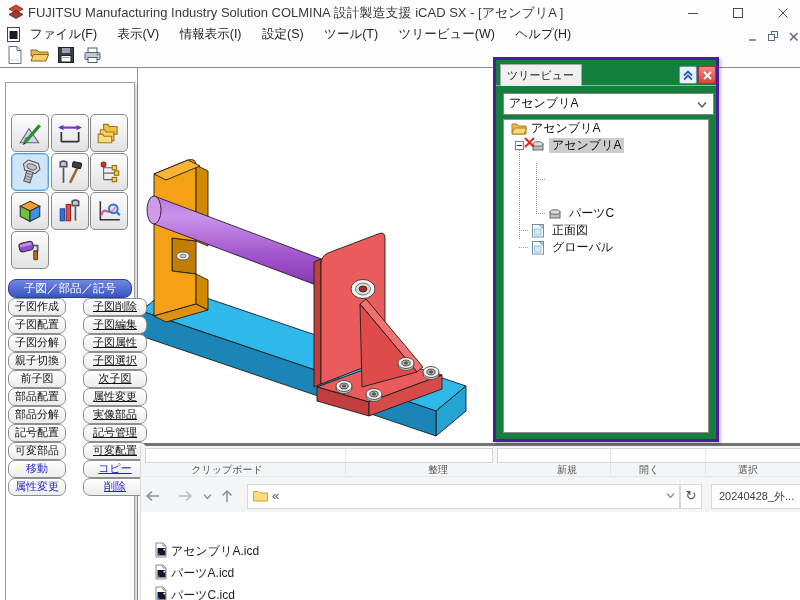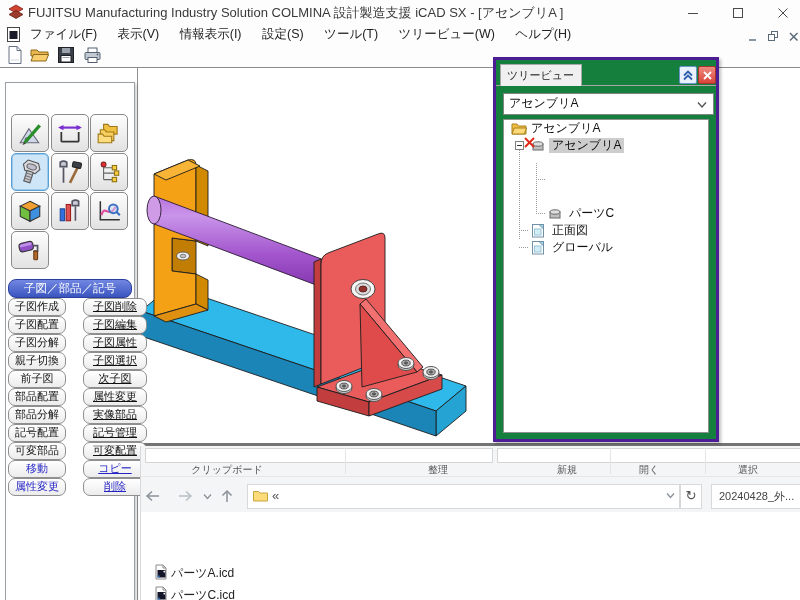--- a/index.html
+++ b/index.html
@@ -471,20 +471,30 @@
     </svg>
     <span id="addr-crumb">«</span>
     <svg id="addr-chev" width="9" height="7" viewBox="0 0 9 7">
       <polyline points="1,1.5 4.5,5.5 8,1.5" fill="none" stroke="#8a9199" stroke-width="1.3"></polyline>
     </svg>
   </div>
   <div id="refreshbox">↻</div>
   <div id="searchbox">20240428_外...</div>
 
   <div id="filearea">
+    <div class="filerow" style="top:30px">
+      <svg class="fileicon" width="16" height="16" viewBox="0 0 16 16">
+        <path d="M3,1 h7 l3,3 v11 h-10z" fill="#fff" stroke="#8a8a8a"></path>
+          <path d="M10,1 v3 h3" fill="none" stroke="#8a8a8a"></path>
+        <rect x="4.5" y="6" width="8" height="7.5" fill="#15152a"></rect>
+          <rect x="10.5" y="6.8" width="1.6" height="1.6" fill="#fff"></rect>
+        <rect x="4.5" y="11.5" width="2" height="2" fill="#3a7ac0"></rect>
+      </svg>
+      <span class="fname">アセンブリA.icd</span>
+    </div>
     <div class="filerow" style="top:52px">
       <svg class="fileicon" width="16" height="16" viewBox="0 0 16 16">
         <path d="M3,1 h7 l3,3 v11 h-10z" fill="#fff" stroke="#8a8a8a"></path>
           <path d="M10,1 v3 h3" fill="none" stroke="#8a8a8a"></path>
         <rect x="4.5" y="6" width="8" height="7.5" fill="#15152a"></rect>
           <rect x="10.5" y="6.8" width="1.6" height="1.6" fill="#fff"></rect>
         <rect x="4.5" y="11.5" width="2" height="2" fill="#3a7ac0"></rect>
       </svg>
       <span class="fname">パーツA.icd</span>
     </div>

